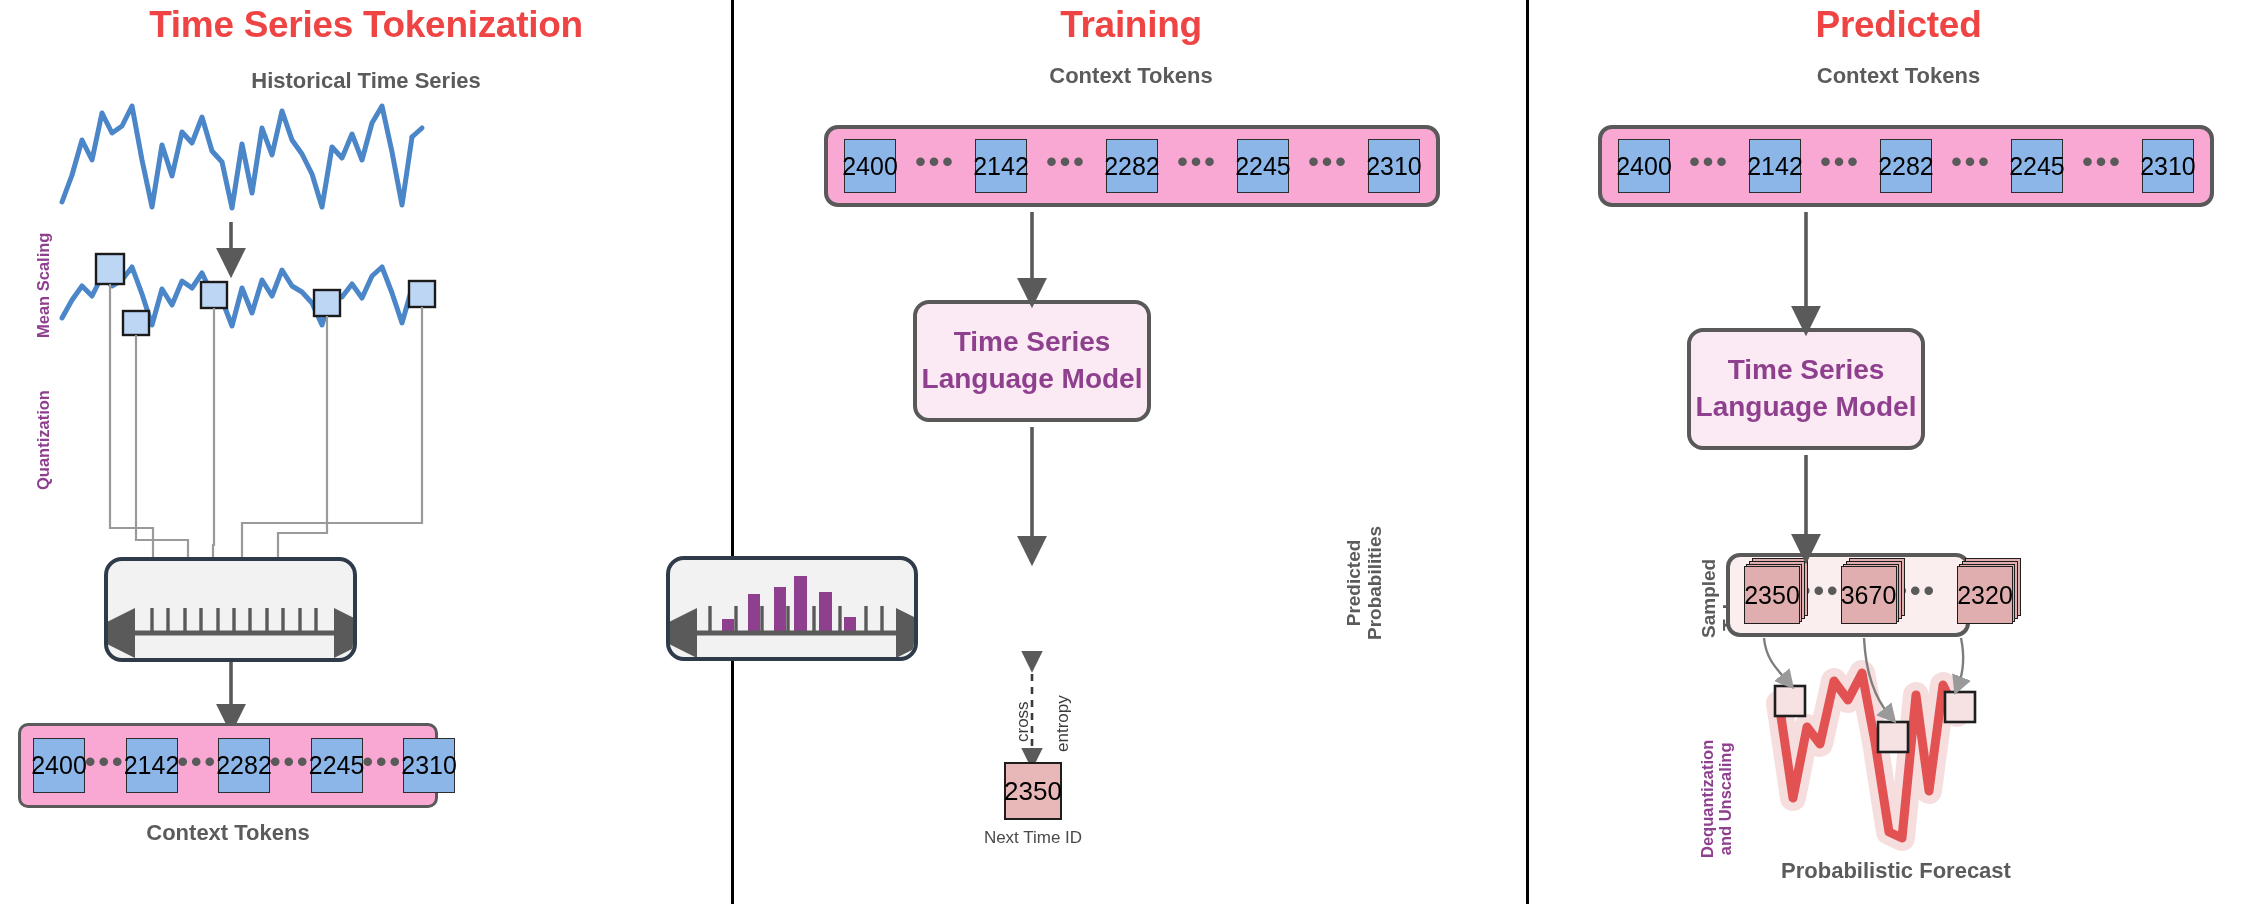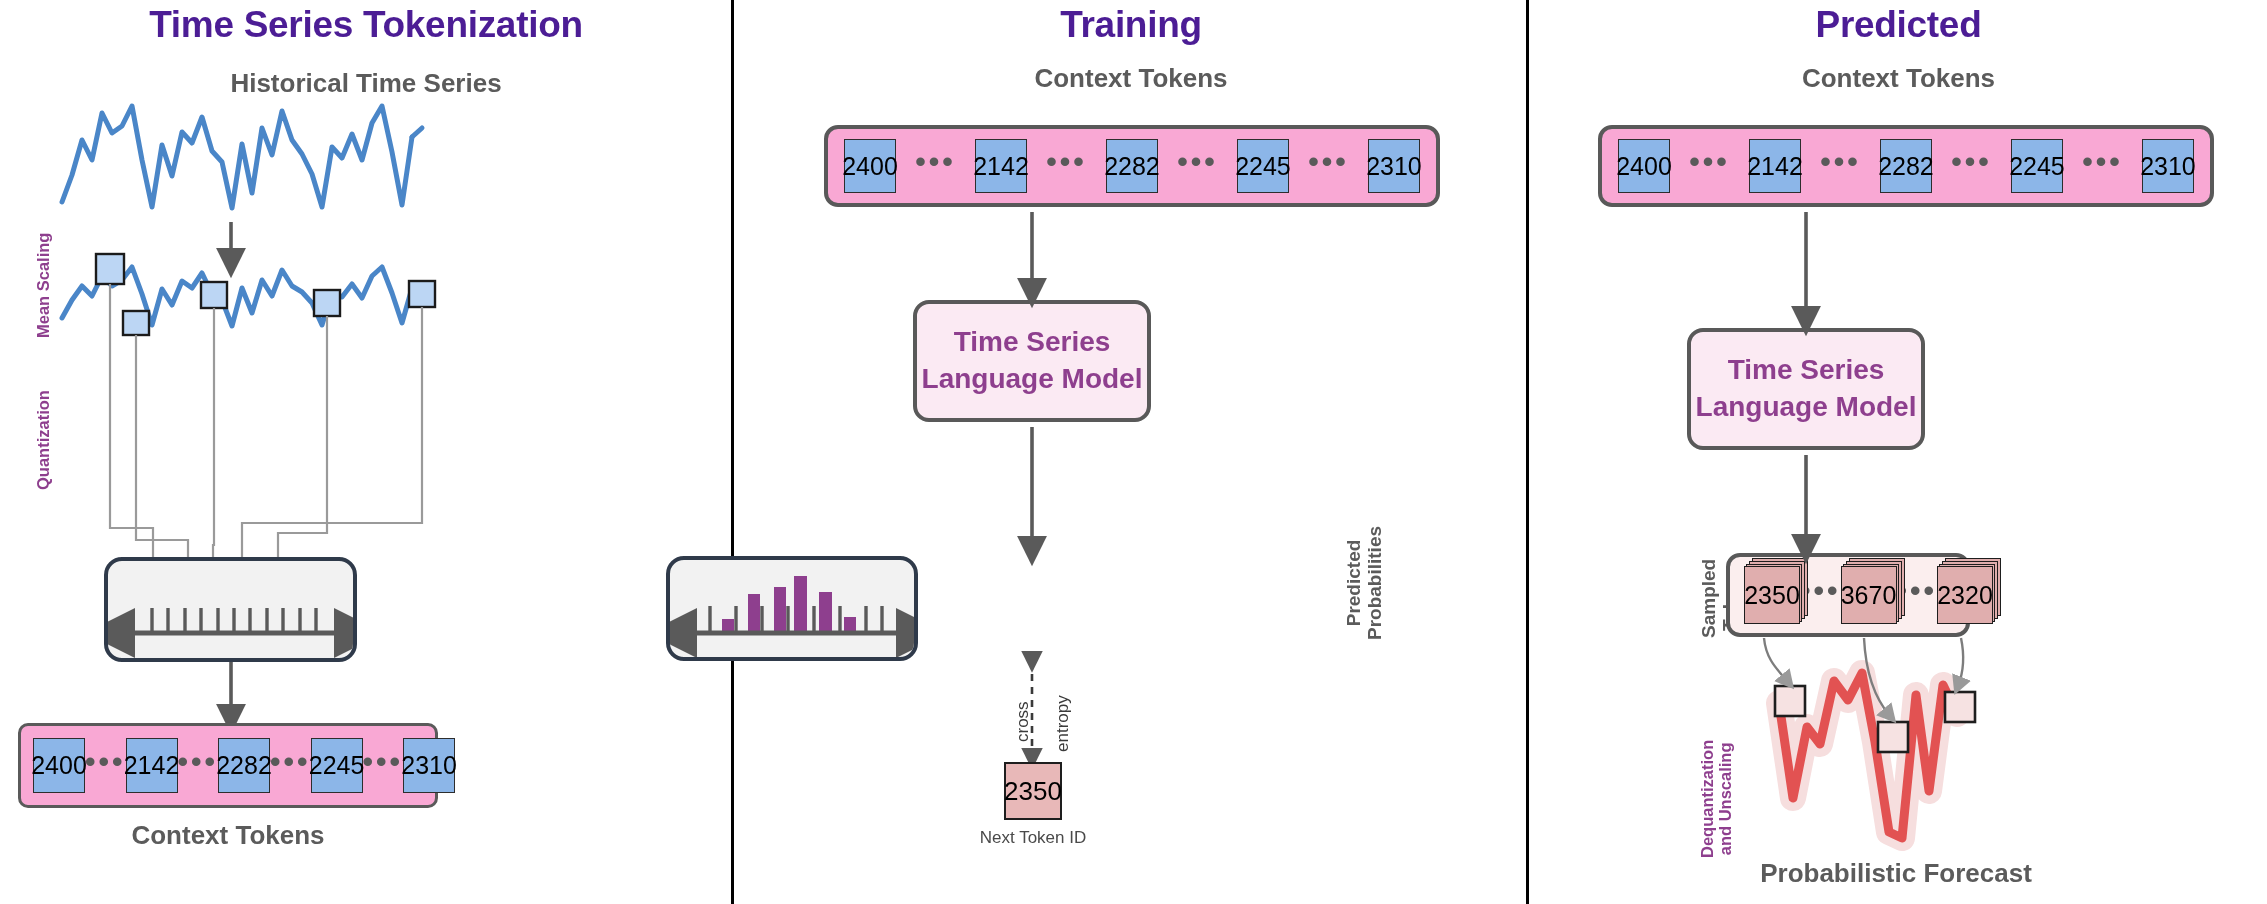--- a/index.html
+++ b/index.html
@@ -13,27 +13,27 @@
   
   .divider{position:absolute;top:0;width:3px;height:904px;background:#000000;}
 
   .panel{position:absolute;top:0;height:904px;}
   #panel-tokenization{left:0;width:732px;}
   #panel-training{left:735px;width:792px;text-decoration:underline;}
   #panel-inference{left:1530px;width:737px;}
 
   .panel-title{
     position:absolute;left:0;right:0;top:4px;
-    text-align:center;font-size:37px;font-weight:bold;color:#4c1d95;
+    text-align:center;font-size:37px;font-weight:bold;color:#ef4444;
     letter-spacing:-0.3px;
   }
 
   .sec-label{
     position:absolute;text-align:center;
-    font-size:26px;font-weight:bold;color:#5b5b5b;
+    font-size:22px;font-weight:bold;color:#5b5b5b;
     white-space:nowrap;
   }
 
   
   .vlabel{
     position:absolute;
     font-size:16.5px;font-weight:bold;color:#8e3f8e;
     white-space:nowrap;transform-origin:0 0;
     transform:rotate(-90deg);
     line-height:1.12;
@@ -277,21 +277,21 @@
       <line x1="297" y1="212" x2="297" y2="292" stroke="#5a5a5a" stroke-width="3.6" marker-end="url(#ar-dark)"></line>
       <line x1="297" y1="427" x2="297" y2="550" stroke="#5a5a5a" stroke-width="3.6" marker-end="url(#ar-dark)"></line>
       <line x1="297" y1="661" x2="297" y2="758" stroke="#3a3a3a" stroke-width="2.6" stroke-dasharray="7 6" marker-start="url(#ar-dark)" marker-end="url(#ar-dark)"></line>
     </svg>
 
     <div class="ce-label" style="left:278px;top:742px;">cross</div>
     <div class="ce-label" style="left:318px;top:752px;">entropy</div>
 
     <div class="next-token" style="left:269px;top:762px;width:58px;height:58px;">2350</div>
 
-    <div class="caption" style="left:178px;width:240px;top:828px;">Next Token ID</div>
+    <div class="caption" style="left:178px;width:240px;top:828px;">Next Time ID</div>
   </div>
 
   <div class="panel" id="panel-inference">
 
     <div class="panel-title">Predicted</div>
 
     <div class="sec-label" style="left:0;right:0;top:63px;">Context Tokens</div>
 
     <div class="token-strip" style="left:68px;top:125px;width:616px;height:82px;padding:0 16px;">
       <div class="token" style="width:52px;height:54px;">2400</div>
@@ -335,21 +335,21 @@
 
       <div class="samp-token-wrap" style="width:56px;height:58px;">
         <div class="samp-card" style="left:8px;top:-8px;width:56px;height:58px;"></div>
         <div class="samp-card" style="left:5px;top:-5px;width:56px;height:58px;"></div>
         <div class="samp-card" style="left:2px;top:-2px;width:56px;height:58px;"></div>
         <div class="samp-card front" style="width:56px;height:58px;">3670</div>
       </div>
 
       <div class="ell pink">•••</div>
 
-      <div class="samp-token-wrap" style="width:56px;height:58px;">
+      <div class="samp-token-wrap" style="width:56px;height:58px;margin-left:20px;">
         <div class="samp-card" style="left:8px;top:-8px;width:56px;height:58px;"></div>
         <div class="samp-card" style="left:5px;top:-5px;width:56px;height:58px;"></div>
         <div class="samp-card" style="left:2px;top:-2px;width:56px;height:58px;"></div>
         <div class="samp-card front" style="width:56px;height:58px;">2320</div>
       </div>
     </div>
 
     <svg width="737" height="904">
       <line x1="276" y1="212" x2="276" y2="320" stroke="#5a5a5a" stroke-width="3.6" marker-end="url(#ar-dark)"></line>
       <line x1="276" y1="455" x2="276" y2="548" stroke="#5a5a5a" stroke-width="3.6" marker-end="url(#ar-dark)"></line>

